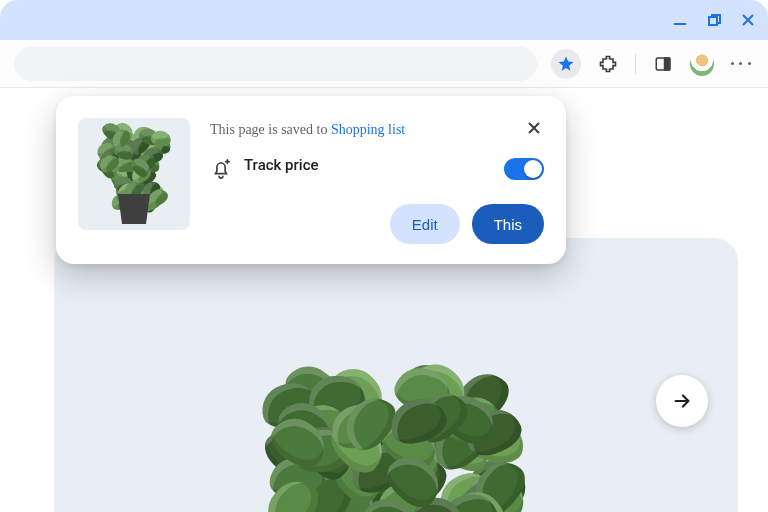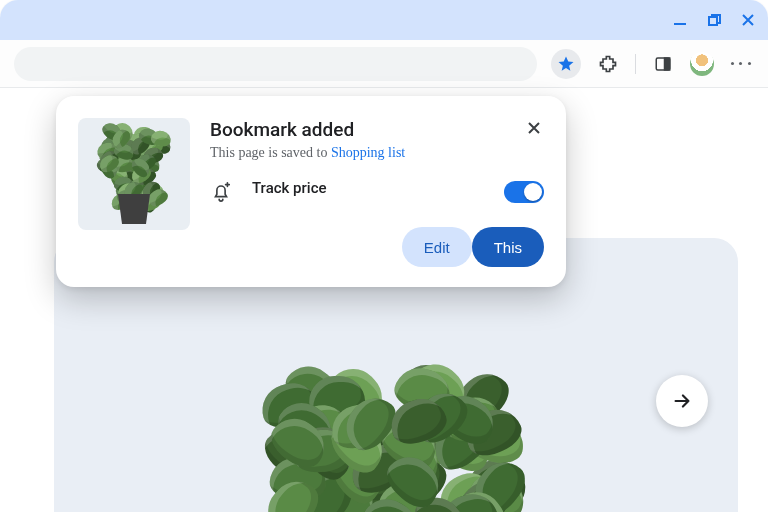--- a/index.html
+++ b/index.html
@@ -110,37 +110,37 @@
   .popup-body { flex:1; position:relative;}
   .popup-title { font-size:19px; font-weight:500; color:#202124;}
   .popup-sub { font-size:14px; color:#5f6368; margin-top:4px;font-family:Liberation Serif, serif;}
   .popup-sub a { color:#1a73e8; text-decoration:none;}
   .close-x {
     position:absolute; right:-2px; top:-2px;
     width:24px; height:24px; display:flex; align-items:center; justify-content:center;
     color:#3c4043; cursor:pointer;
   }
   .track-row {
-    display:flex; align-items:flex-start; gap:20px; margin-top:18px;
+    display:flex; align-items:flex-start; gap:12px; margin-top:18px;
   }
   .track-icon { width:22px; flex:0 0 auto; color:#3c4043; margin-top:2px;}
   .track-text { flex:1;}
   .track-title { font-size:15px; color:#202124; font-weight:500;}
   .track-desc  { font-size:13.5px; color:#5f6368; margin-top:2px; line-height:1.35; max-width:230px;}
   .toggle {
     width:40px; height:22px; border-radius:11px; background:#1a73e8;
     position:relative; flex:0 0 auto; margin-top:2px;
   }
   .toggle::after{
     content:""; position:absolute; right:2px; top:2px;
     width:18px; height:18px; border-radius:50%; background:#fff;
     box-shadow:0 1px 2px rgba(0,0,0,0.3);
   }
   .popup-actions {
-    display:flex; justify-content:flex-end; margin-top:20px;
+    display:flex; justify-content:flex-end; gap:12px; margin-top:20px;
   }
   .btn {
     height:40px; padding:0 22px; border-radius:20px;
     font-size:15px; font-weight:500; display:flex; align-items:center;
     border:none; cursor:pointer;
   }
   .btn-edit { background:#d3e3fd; color:#1a5dbb;}
   .btn-done { background:#1a5dbb; color:#fff;}
 </style>
 </head>
@@ -374,21 +374,20 @@
           <div class="leaf" style="left: 72.5696px; top: 13.4558px; width: 20px; height: 15px; transform: rotate(11.9985deg); background: rgb(109, 160, 85);"></div>
         </div>
       <div class="pot"></div>
     </div>
     <div class="popup-body">
       <div class="close-x">
         <svg width="16" height="16" viewBox="0 0 16 16" stroke="currentColor" stroke-width="2">
             <path d="M3 3l10 10M13 3L3 13"></path>
           </svg>
       </div>
-      <div class="popup-title">Bookmark added</div>
       <div class="popup-sub">
         <span>This page is saved to </span><a href="#">Shopping list</a>
       </div>
       <div class="track-row">
         <div class="track-icon">
           <svg width="22" height="22" viewBox="0 0 24 24" fill="none" stroke="currentColor" stroke-width="1.8" stroke-linecap="round">
             <path d="M6 17h12l-1.5-2.5V10a4.5 4.5 0 0 0-9 0v4.5L6 17z"></path>
             <path d="M10 20a2 2 0 0 0 4 0"></path>
             <path d="M17 4h4M19 2v4"></path>
           </svg>

